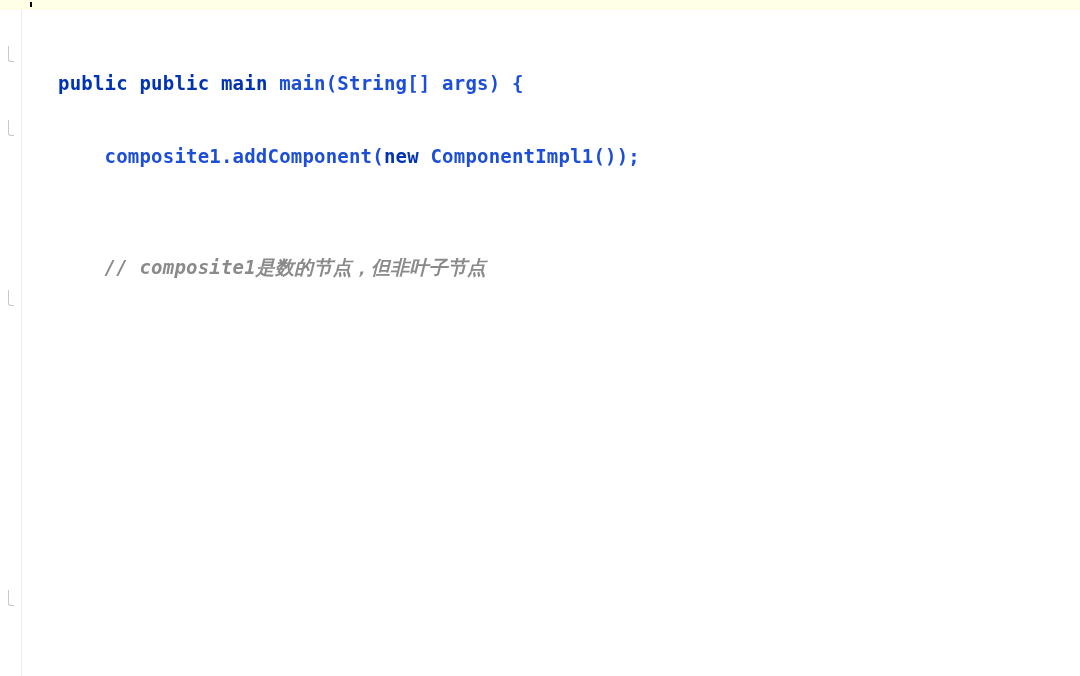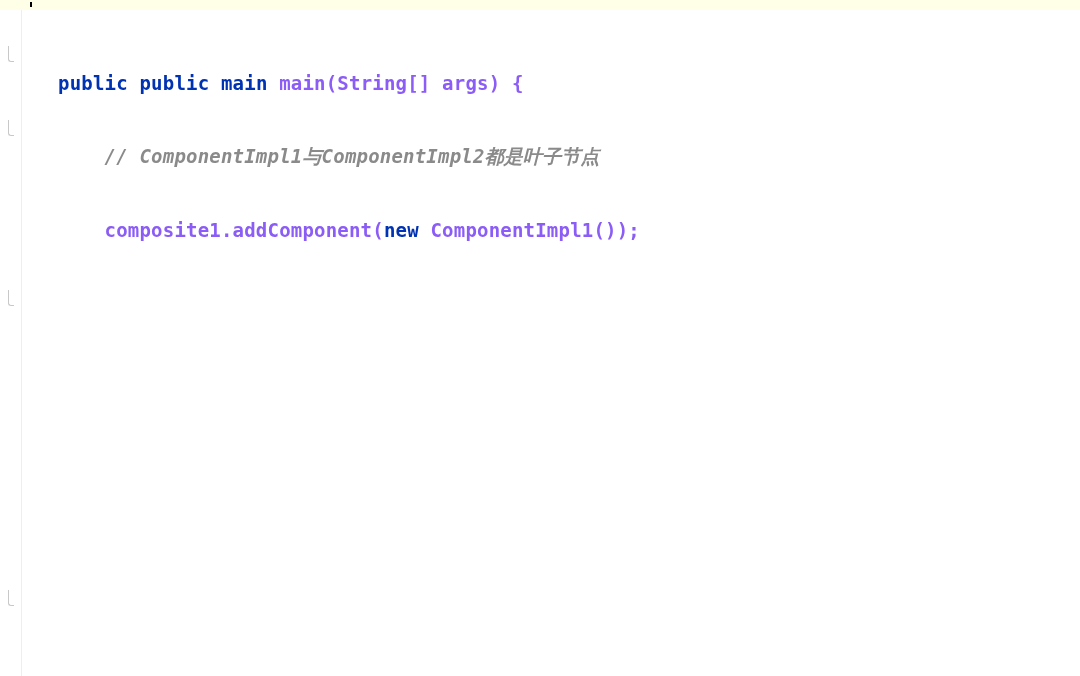--- a/index.html
+++ b/index.html
@@ -46,42 +46,42 @@
     }
     .cursor {
       position: absolute;
       left: 30px;
       top: 2px;
       width: 2px;
       height: 5px;
       background: #000;
     }
     .kw { color: #0033b3; font-weight: 700; }
-    .plain { color: #8b5cf6; text-align: right; }
+    .plain { color: #1d4ed8; text-align: right; }
     .comment { color: #8a8a8a; font-style: italic; }
     .linegroup { display: block; }
   </style>
 </head>
 <body>
 
 <div class="top-hint"></div>
 <div class="cursor"></div>
 
 <div class="gutter">
   <div class="gutter-mark" style="top: 36px;"></div>
   <div class="gutter-mark" style="top: 110px;"></div>
   <div class="gutter-mark" style="top: 280px;"></div>
   <div class="gutter-mark" style="top: 580px;"></div>
 </div>
 
 <div class="code-area">
 <span class="linegroup"><span class="kw">public</span><span class="plain"> </span><span class="kw">public</span><span class="plain"> </span><span class="kw">main</span><span class="plain"> </span><span class="plain">main(String[] args) {</span></span>
-<span class="linegroup comment">    // ComponentImpl1与ComponentImpl2都是叶子节点</span>
 <span class="linegroup"><span class="plain">    composite1.addComponent(</span><span class="kw">new</span><span class="plain"> ComponentImpl1());</span></span>
 <span class="linegroup plain"></span>
+<span class="linegroup comment">    // composite1是数的节点，但非叶子节点</span>
 
 
 
 
 <span class="linegroup plain"></span>
 
 
 
 </div>
 

